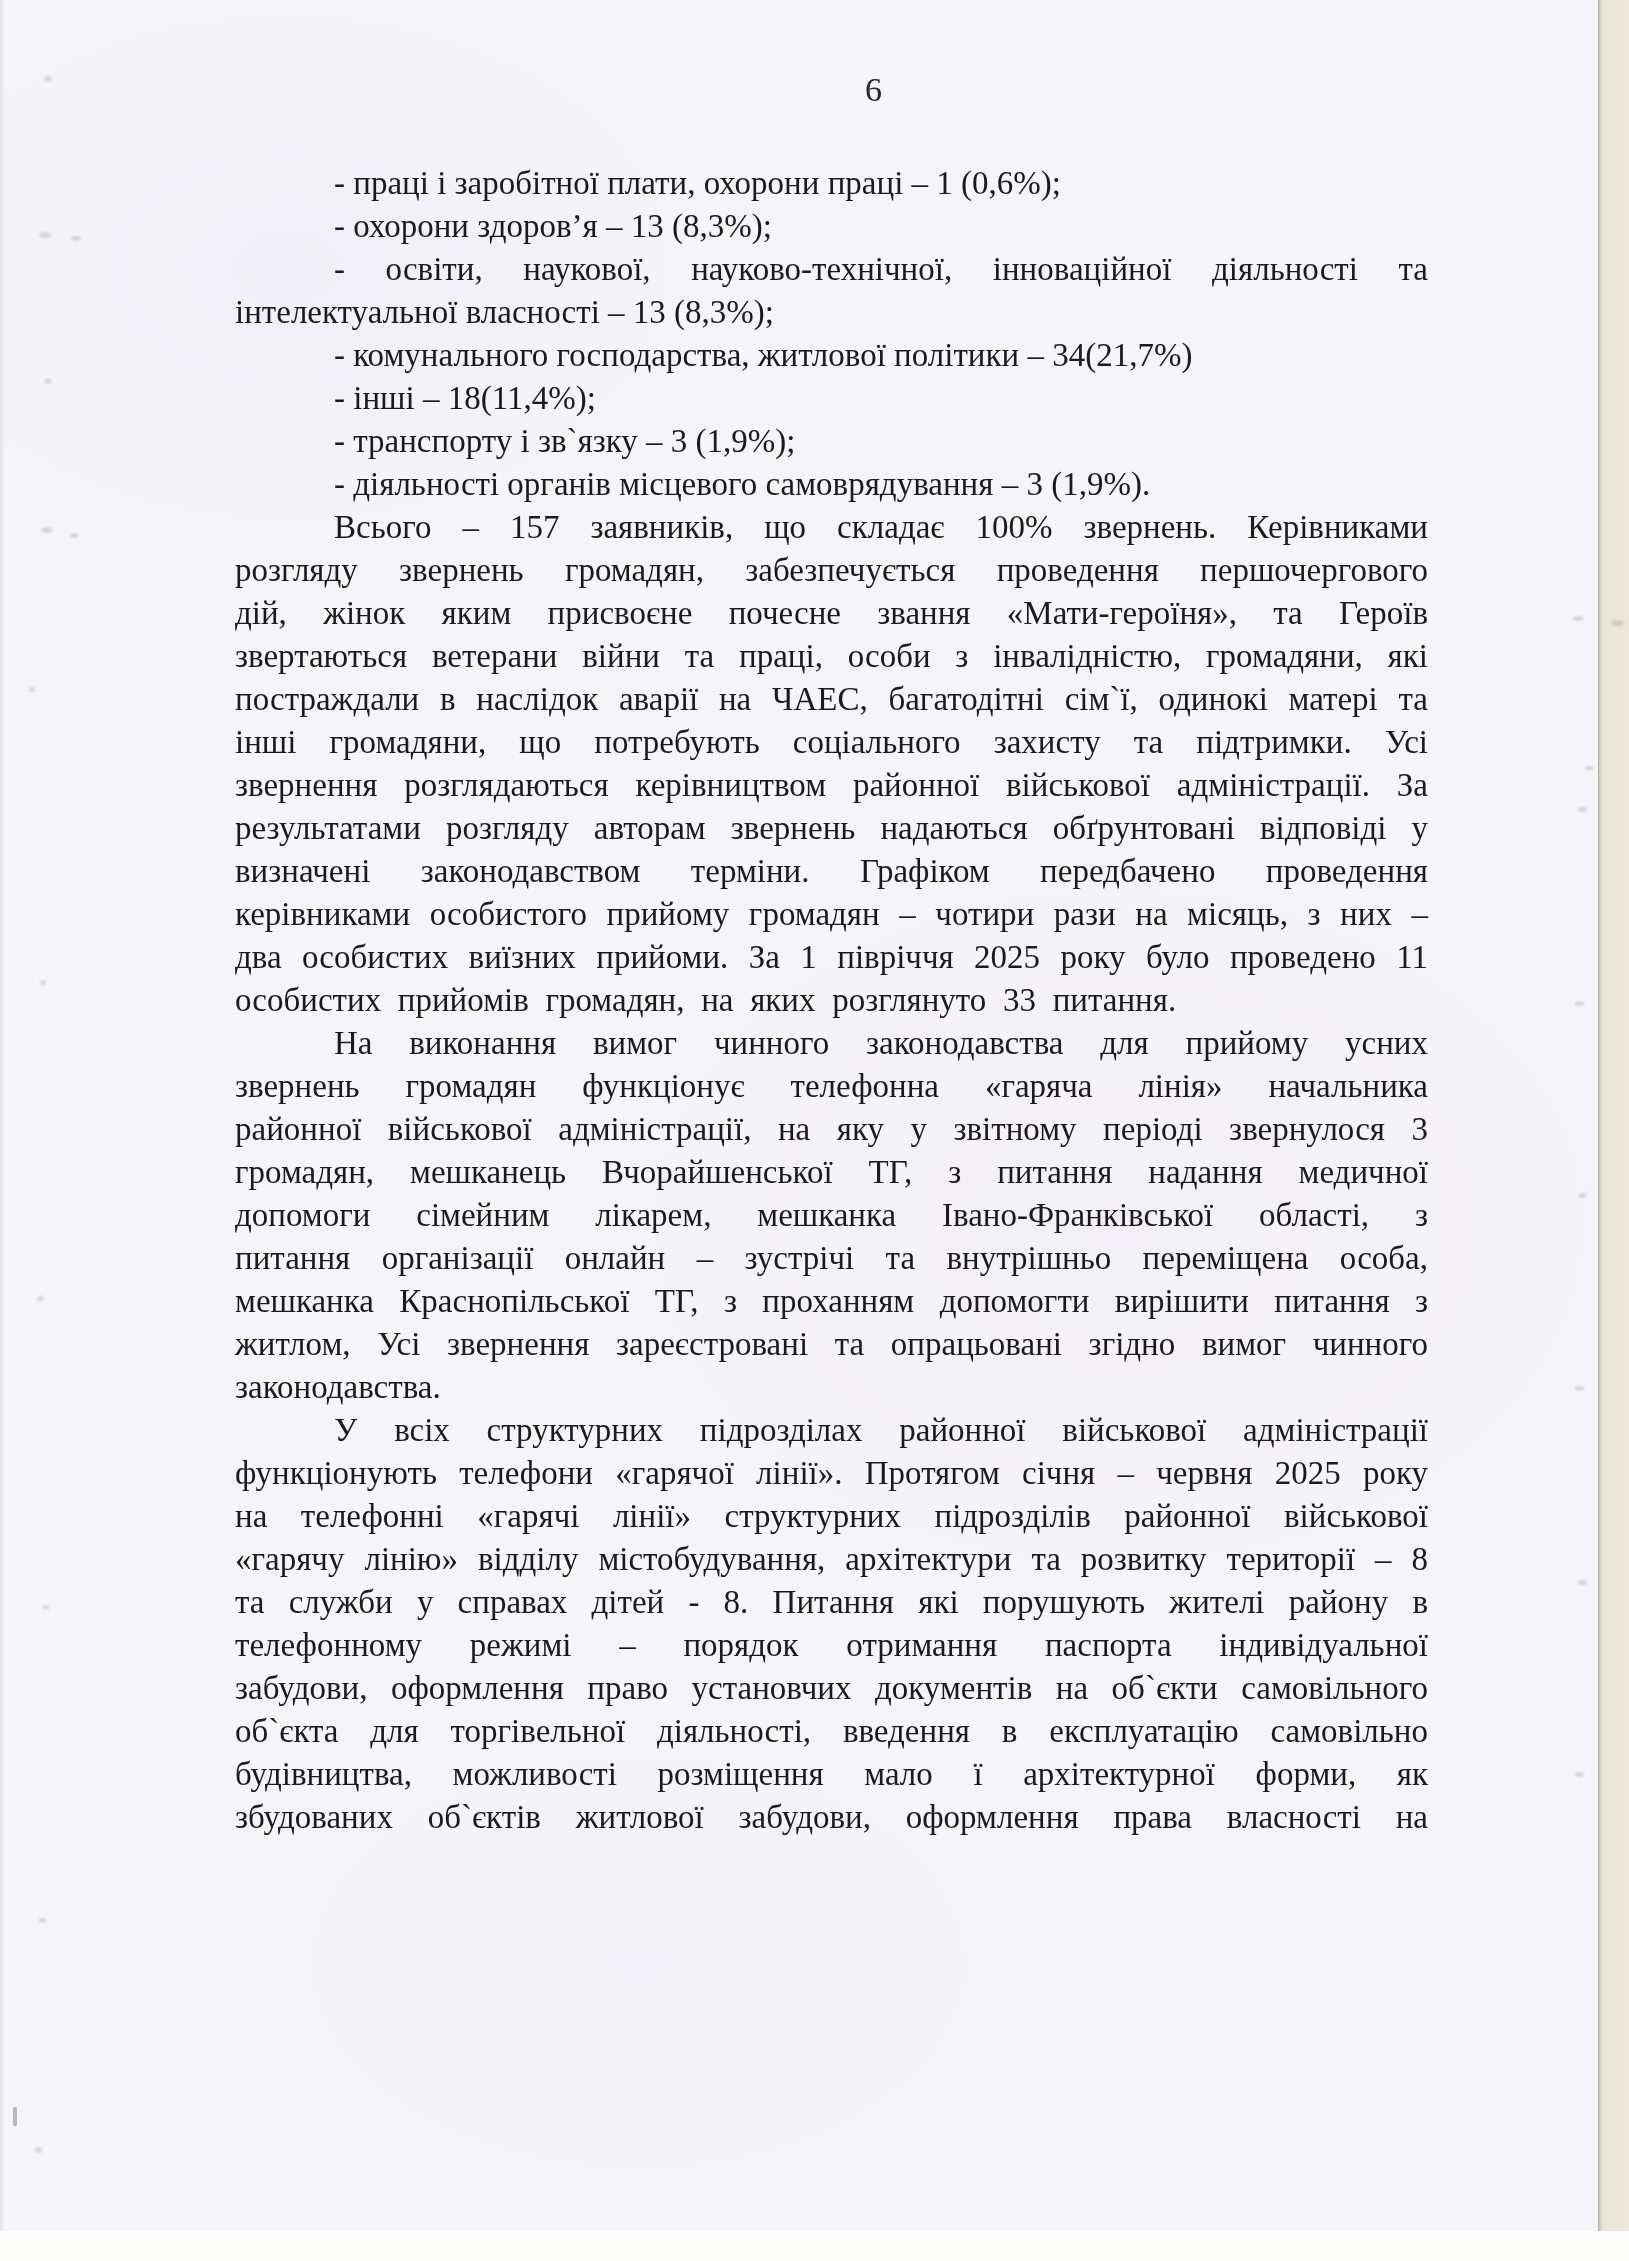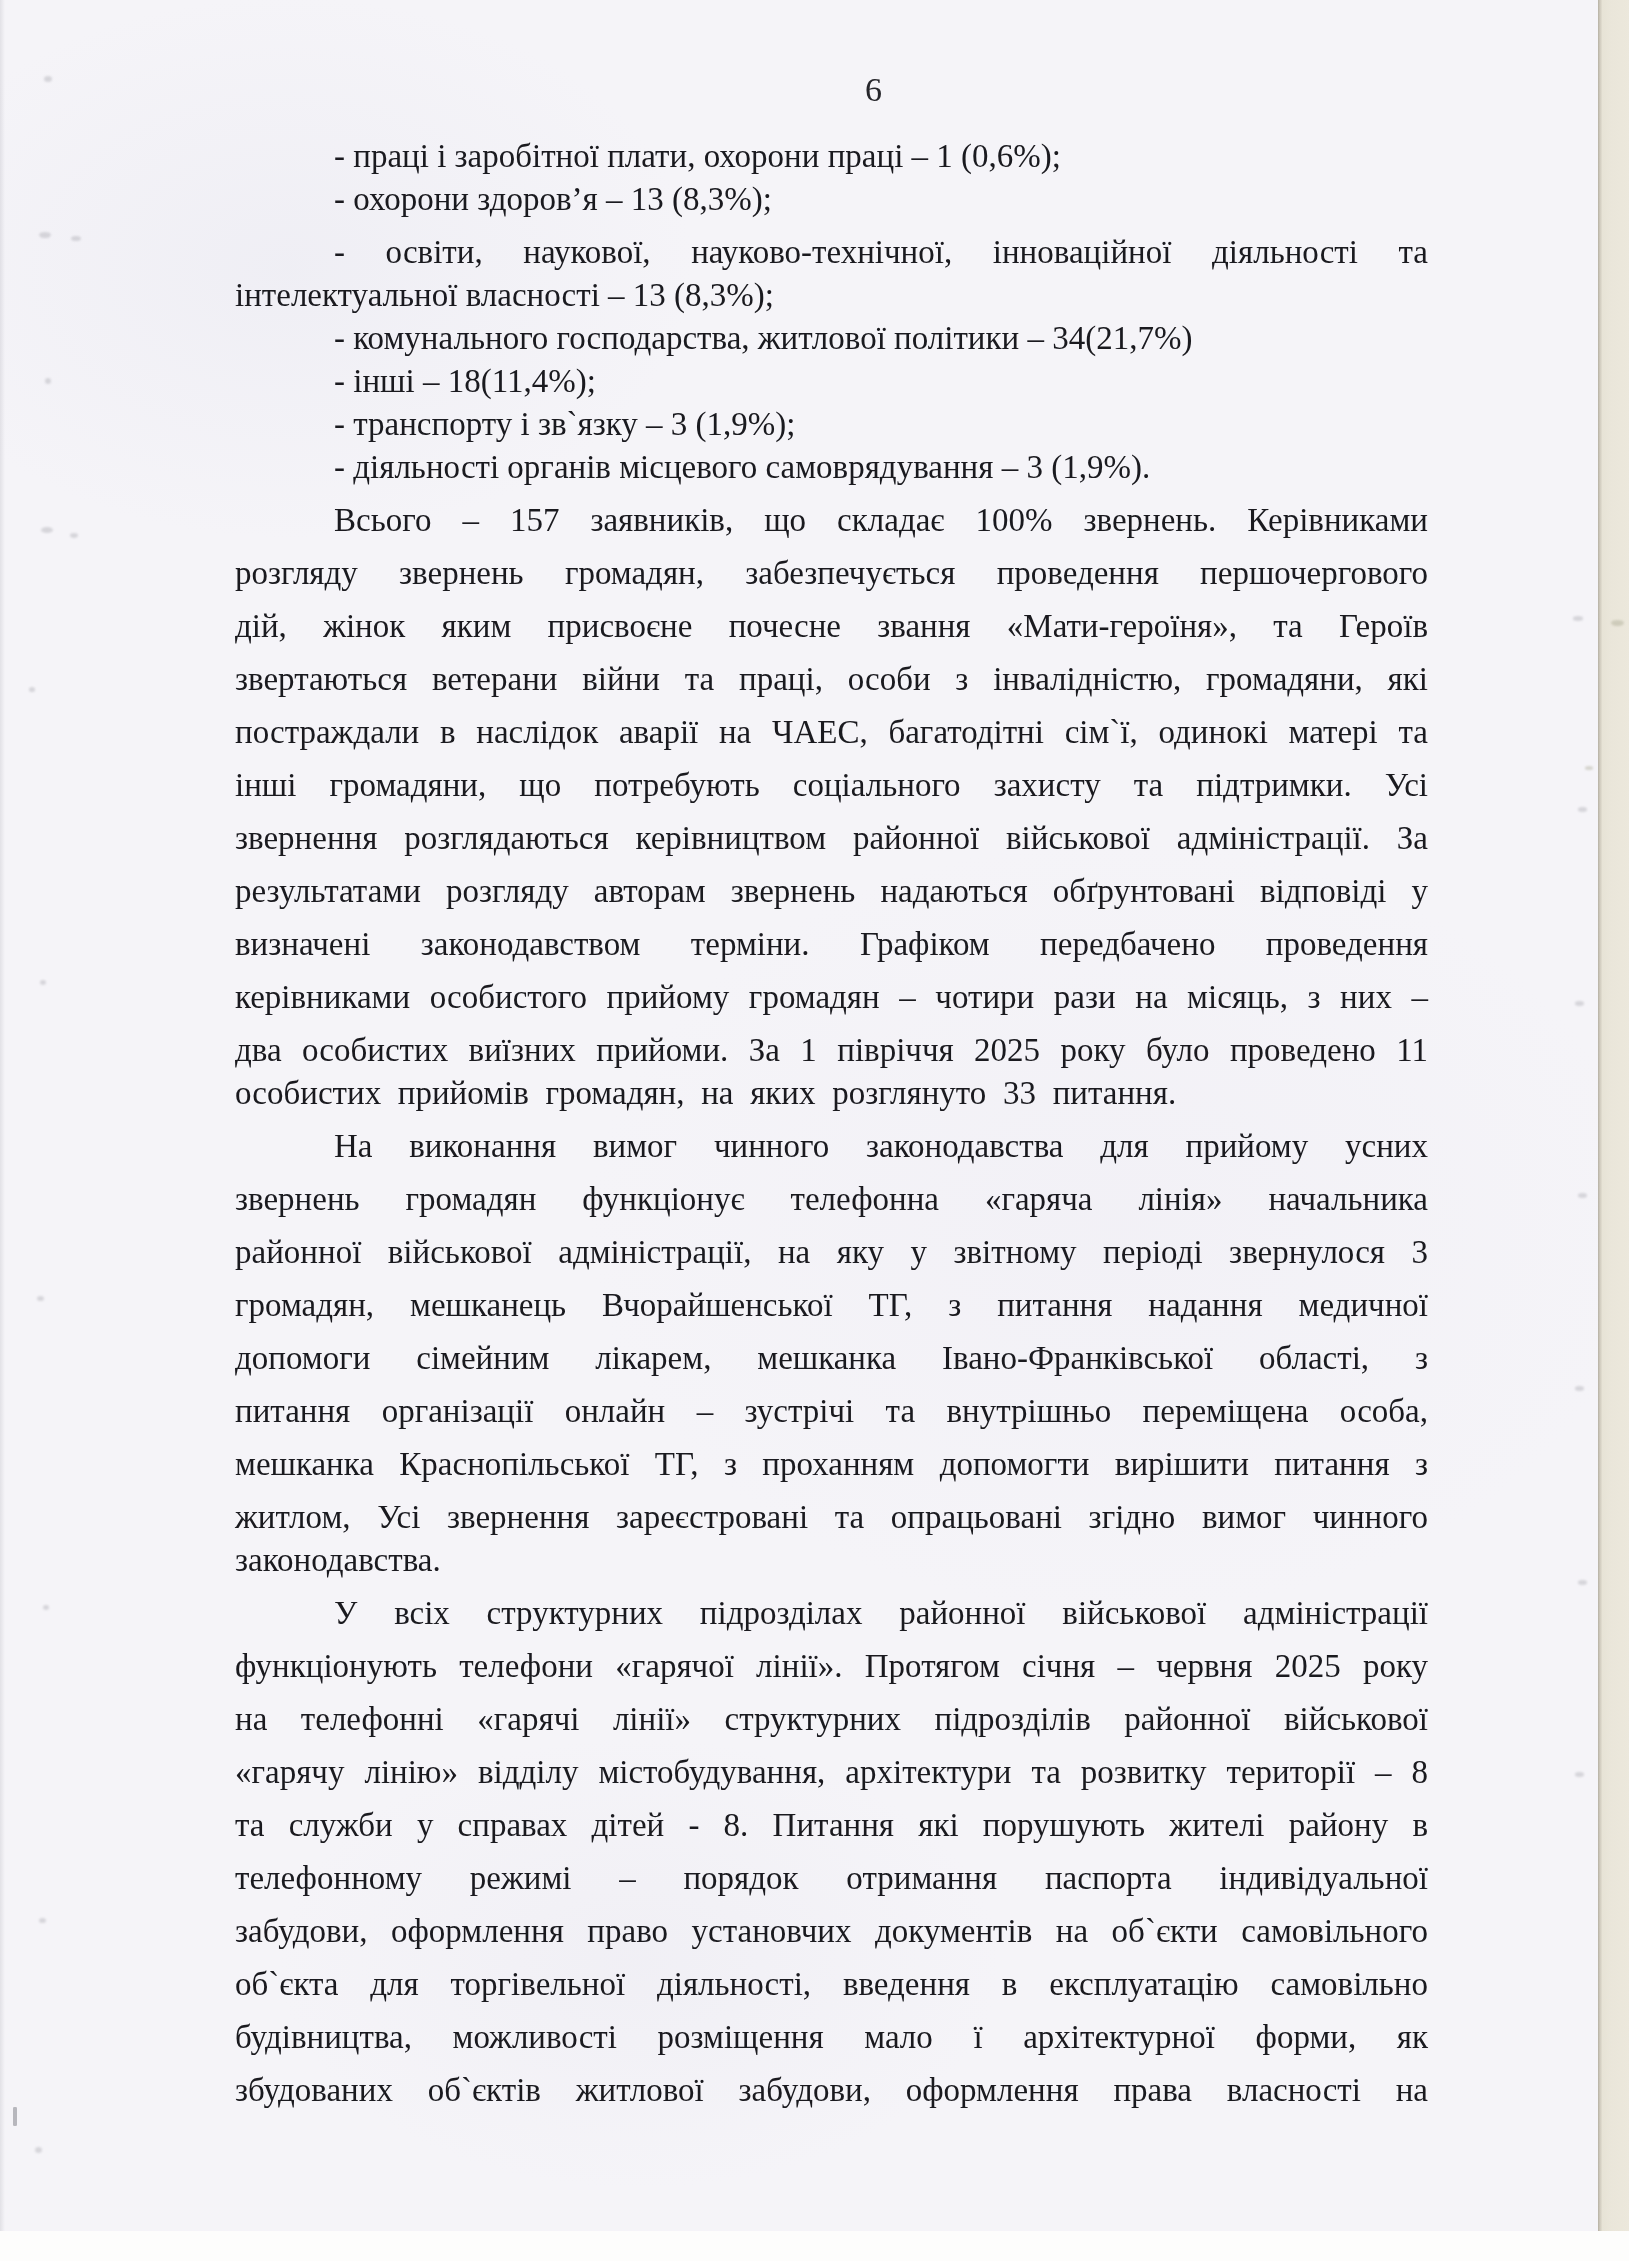--- a/index.html
+++ b/index.html
@@ -48,35 +48,34 @@
   .page-number {
     position: absolute;
     left: 245px; top: 71px;
     width: 1257px;
     text-align: center;
     font-size: 34px;
     color: #26262b;
   }
   .text-body {
     position: absolute;
-    left: 235px; top: 135px;
+    left: 235px; top: 162px;
     width: 1193px;
     font-size: 33px;
     line-height: 43px;
     color: #1a1a1f;
   }
   .line {
     height: 43px;
     white-space: nowrap;
     text-align: left;
   }
   .line.justify {
     text-align: justify;
     text-align-last: justify;
-    margin-top: 10px;
   }
   .line.indent { text-indent: 99px; }
   .line.spread { word-spacing: 8.4px; }
   
   .sp {
     position: absolute;
     background: #86868e;
     opacity: 0.28;
     border-radius: 50%;
     filter: blur(0.8px);

